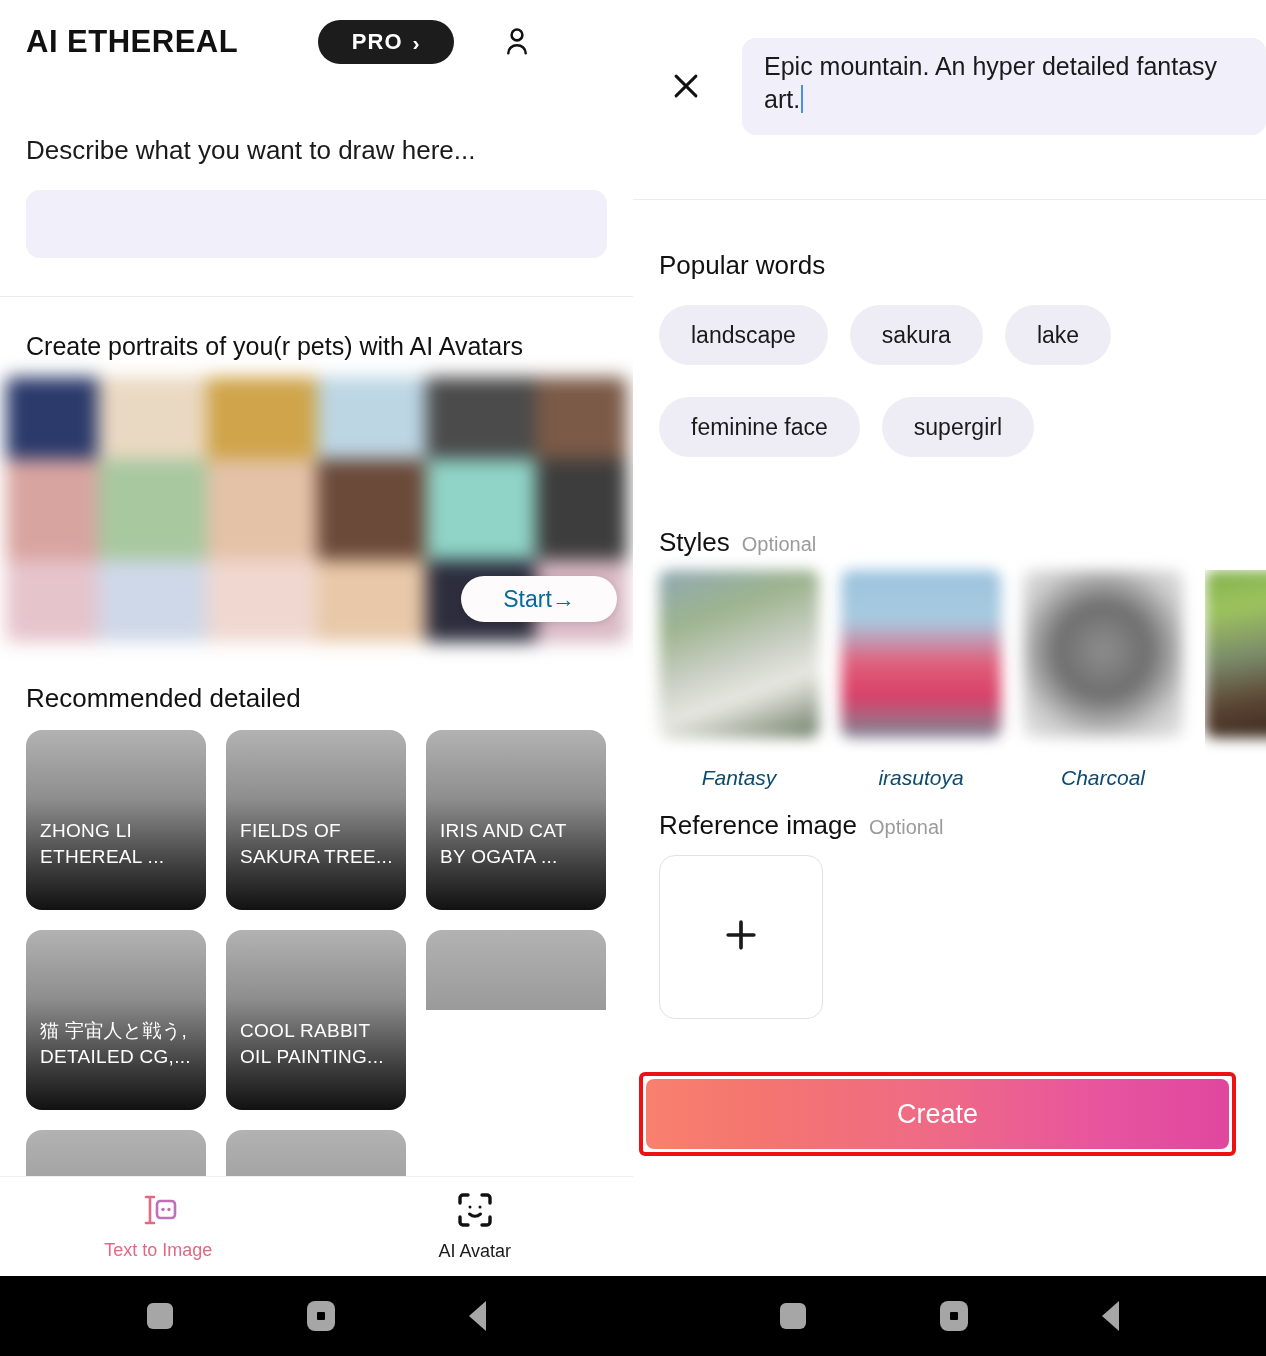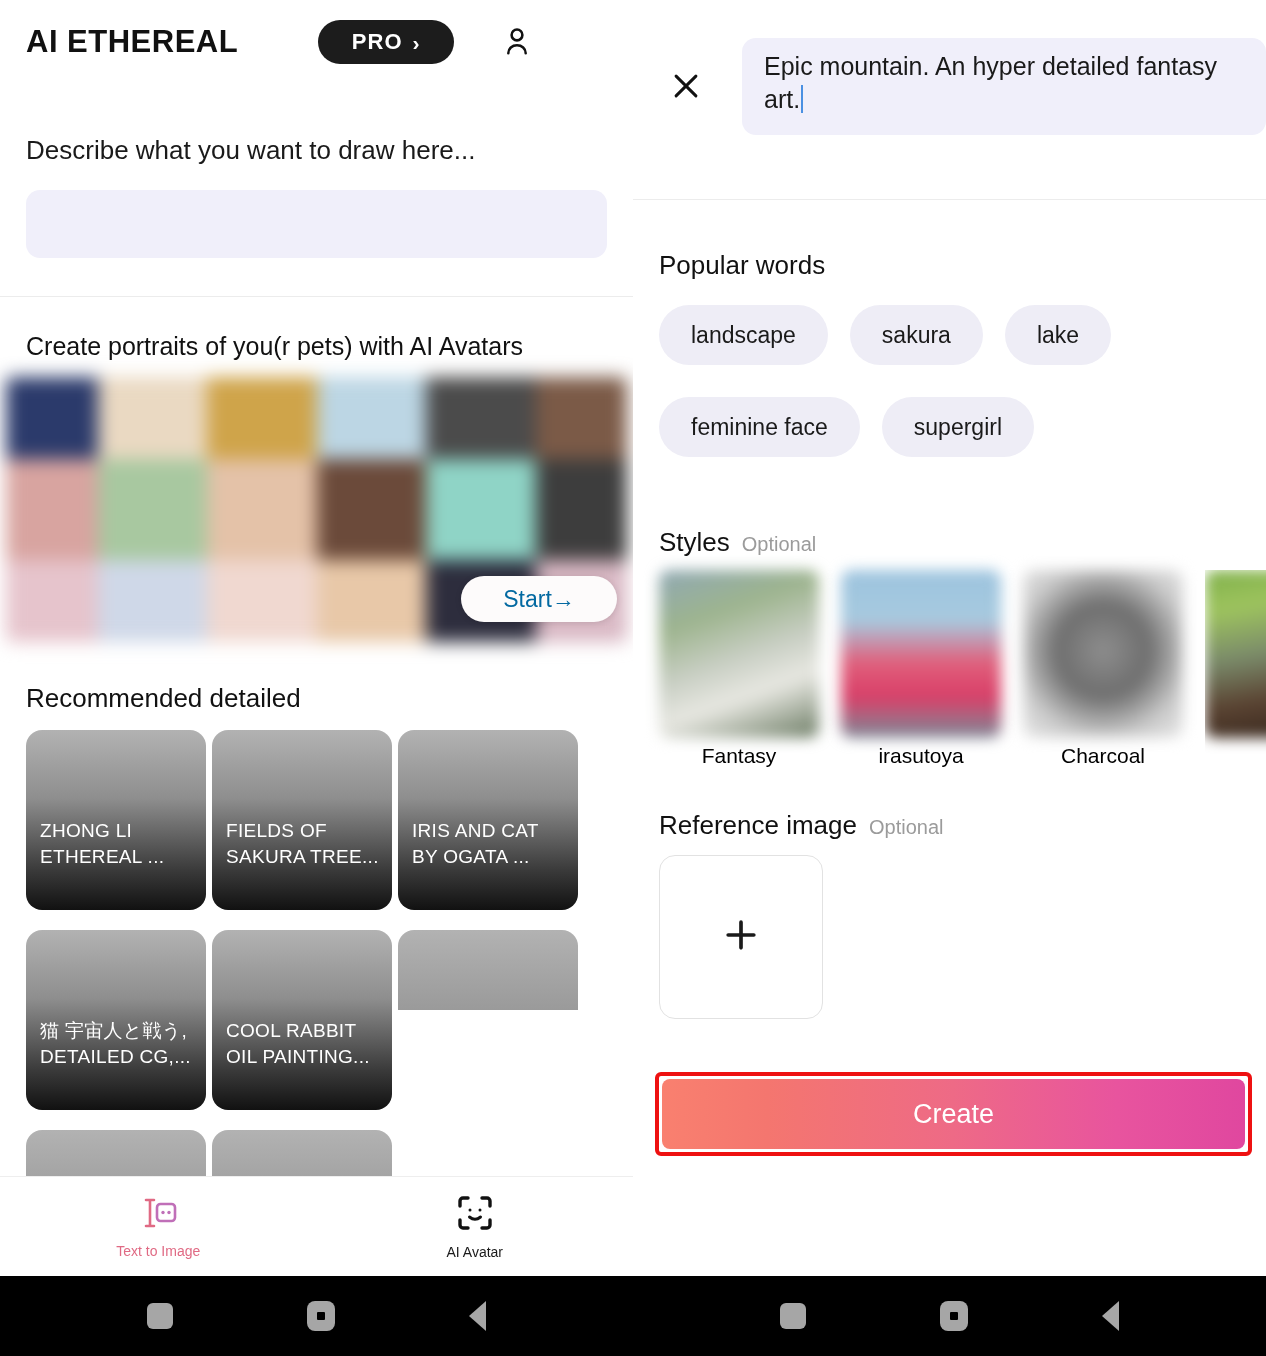--- a/index.html
+++ b/index.html
@@ -92,21 +92,21 @@
   
   .rec-title {
     position: absolute; left: 26px; top: 683px;
     font-size: 26px; color: #111;
   }
   .rec-grid {
     position: absolute; left: 26px; top: 730px;
     width: 583px;
     display: grid;
     grid-template-columns: repeat(3, 180px);
-    gap: 20px 6px;
+    gap: 20px 20px;
   }
   .rec-card {
     width: 180px; height: 180px;
     border-radius: 16px;
     background: linear-gradient(180deg, #b2b2b2 0%, #8e8e8e 38%, #3a3a3a 78%, #111 100%);
     position: relative; cursor: pointer; overflow: hidden;
   }
   .rec-card-text {
     position: absolute; left: 14px; right: 10px; top: 88px;
     color: #ffffff; font-size: 19px; line-height: 1.35;
@@ -124,21 +124,21 @@
   .tabbar {
     position: absolute; left: 0; bottom: 80px; width: 633px; height: 100px;
     background: #ffffff; border-top: 1px solid #eeeeee;
     display: flex; align-items: center;
   }
   .tab {
     flex: 1; display: flex; flex-direction: column;
     align-items: center; justify-content: center; gap: 8px;
     cursor: pointer;
   }
-  .tab-label { font-size: 14px; }
+  .tab-label { font-size: 18px; }
   .tab-active .tab-label { color: #e06a84; }
   .tab-idle   .tab-label { color: #1a1a1a; }
 
   
   .android-nav {
     position: absolute; left: 0; bottom: 0; width: 633px; height: 80px;
     background: #000000; display: flex; align-items: center;
     justify-content: space-around; padding: 0 80px;
   }
   .panel-right .android-nav { width: 633px; }
@@ -204,37 +204,37 @@
   }
   .styles-row {
     position: absolute; left: 26px; top: 570px; display: flex; gap: 22px;
   }
   .style-item { width: 160px; cursor: pointer; }
   .style-thumb {
     width: 160px; height: 168px; border-radius: 10px;
     overflow: hidden; filter: blur(7px);
   }
   .style-label {
-    margin-top: 6px; text-align: center; font-size: 21px; color: #000000;
+    margin-top: 28px; text-align: center; font-size: 21px; color: #0c4a6e; font-style: italic;
   }
   .style-clip { overflow: hidden; }
 
   
   .title-ref { left: 26px; top: 810px; }
   .ref-add {
     position: absolute; left: 26px; top: 855px;
     width: 164px; height: 164px;
     background: #ffffff; border: 1.5px solid #e2e2e2; border-radius: 16px;
     display: flex; align-items: center; justify-content: center;
     cursor: pointer;
   }
 
   
   .create-wrap {
-    position: absolute; left: 22px; top: 1072px;
+    position: absolute; left: 6px; top: 1072px;
     width: 597px; height: 84px;
     border: 4px solid #ee1111; border-radius: 6px;
     padding: 3px; background: #ffffff;
   }
   .create-btn {
     width: 100%; height: 100%;
     border: none; border-radius: 8px;
     background: linear-gradient(90deg, #f9806f 0%, #f4766f 18%, #ee6a86 50%, #e8549e 78%, #e0479f 100%);
     color: #ffffff; font-size: 27px; cursor: pointer;
     font-family: "Liberation Sans", sans-serif;

